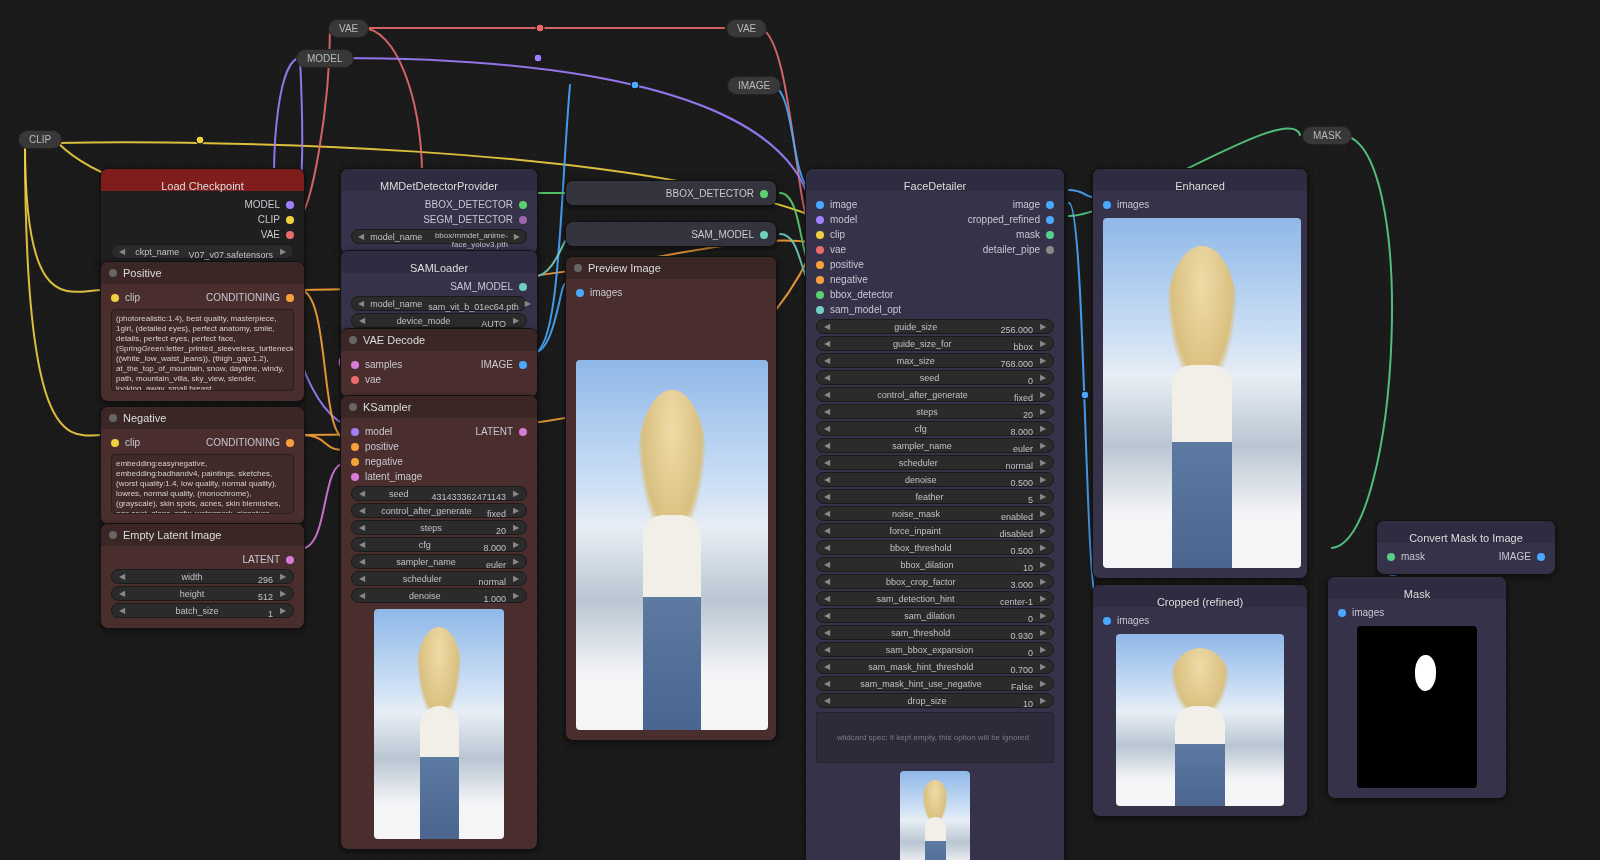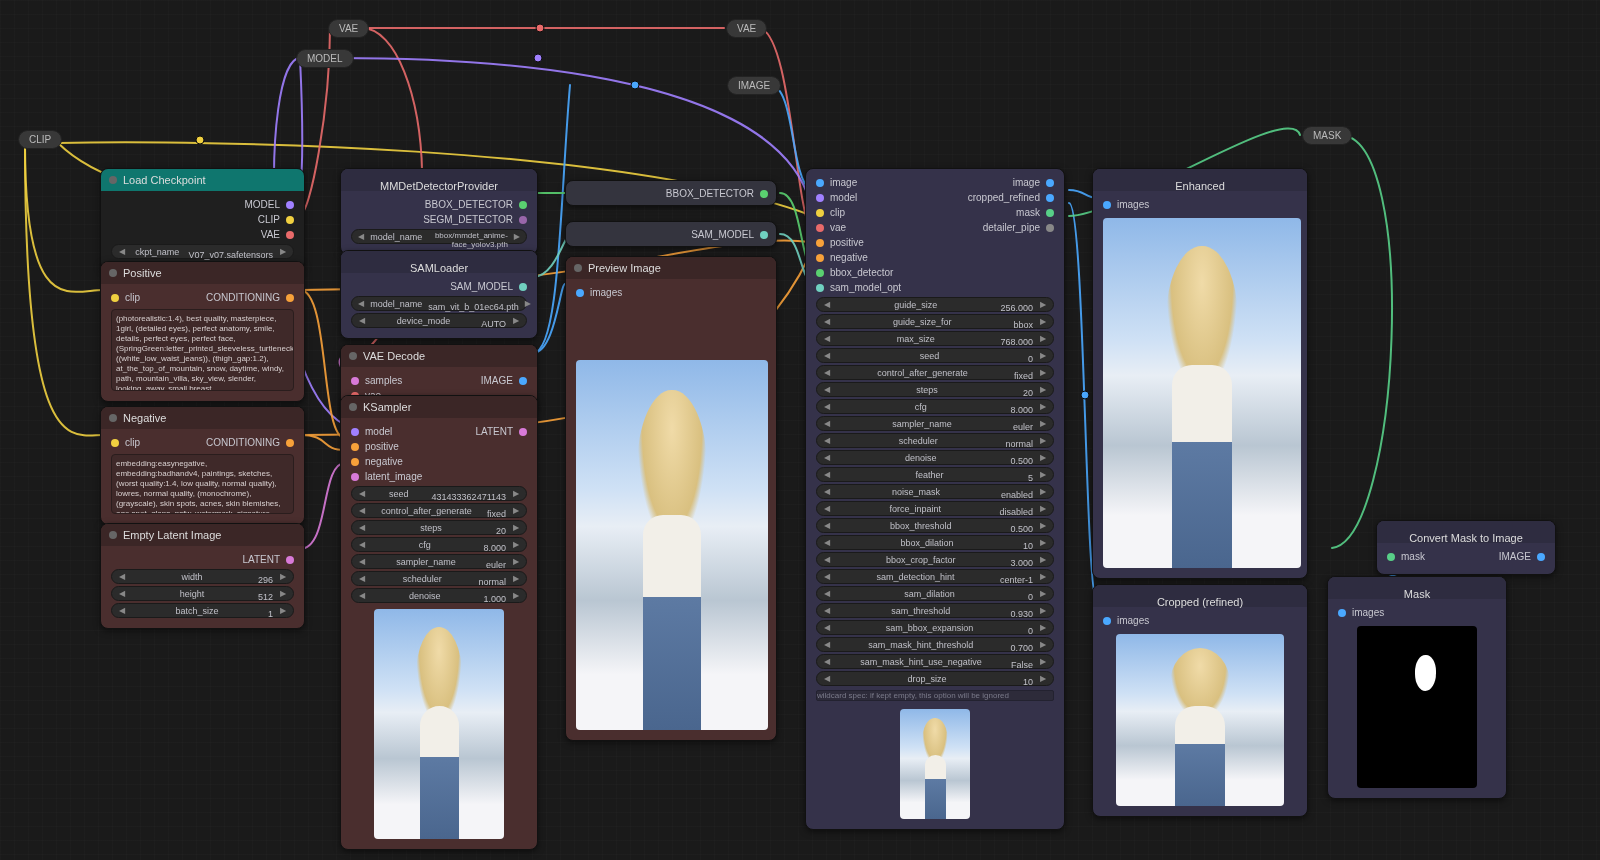--- a/index.html
+++ b/index.html
@@ -46,21 +46,21 @@
     font-size: 11px;
     color: #ddd;
     display: flex;
     align-items: center;
     gap: 6px;
   }
   .node-header .dot { width:8px; height:8px; border-radius:50%; background:#666; }
   .node-body { padding: 6px 10px 10px 10px; }
 
   .node.black  { background: #1f1f1f; }
-  .node.black  .node-header { background: #0f766e; }
+  .node.black  .node-header { background: #7f1d1d; flex-direction: column; }
   .node.maroon { background: #4a2e2e; }
   .node.maroon .node-header { background: #3b2626; }
   .node.purple { background: #35324a; }
   .node.purple .node-header { background: #2e2c40; flex-direction: column; }
   .node.greyp  { background: #34343e; }
 
   
   .outs  { text-align: right; font-size: 10px; line-height: 15px; }
   .ins   { text-align: left;  font-size: 10px; line-height: 15px; }
   .outs .row, .ins .row { display:flex; gap:6px; align-items:center; }
@@ -95,21 +95,21 @@
     line-height: 10px;
     color: #d8d0d0;
     margin-top: 4px;
     white-space: pre-wrap;
     overflow: hidden;
   }
   .hintpanel {
     background: #2d2b3a;
     border: 1px solid #232230;
     border-radius:2px;
-    padding:0;
+    padding:20px;
     font-size:8px;
     color:#7a7a8a;
     margin-top:4px;
   }
 
   
   .imgph {
     border-radius: 4px;
     margin: 6px auto 0 auto;
     background: linear-gradient(180deg,#8fb8e8 0%, #cfe1f5 35%, #e8eef5 45%, #b9c6d2 65%, #f5f5f8 85%);
@@ -363,21 +363,21 @@
           <div class="widget">
             <span class="arrow-l">◀</span>
             <span class="wlabel">device_mode</span>
             <span class="wval">AUTO</span>
             <span class="arrow-r">▶</span>
           </div>
         </div>
     </div>
   </div>
 
-  <div class="node maroon" style="left:340px; top:344px; width:198px;">
+  <div class="node maroon" style="left:340px; top:328px; width:198px;">
     <div class="node-header">
         <span class="dot"></span>
         <span>VAE Decode</span>
       </div>
     <div class="node-body">
       <div style="display:flex; justify-content:space-between;">
         <div class="ins">
           <div class="row">
               <span class="port" style="background:#d87ad8"></span>
               <span>samples</span>
@@ -509,20 +509,24 @@
           <div class="row">
             <span class="port" style="background:#4aa8ff"></span>
             <span>images</span>
           </div>
         </div>
       <div class="imgph" style="width:192px; height:370px; margin-top:60px;"></div>
     </div>
   </div>
 
   <div class="node purple" style="left:805px; top:168px; width:260px;">
+    <div class="node-header">
+        <span class="dot"></span>
+        <span>FaceDetailer</span>
+      </div>
     <div class="node-body">
       <div style="display:flex; justify-content:space-between;">
         <div class="ins" id="fd-ins">
             <div class="row">
               <span class="port" style="background:#4aa8ff"></span>
               <span>image</span>
             </div>
             <div class="row">
               <span class="port" style="background:#a080ff"></span>
               <span>model</span>

